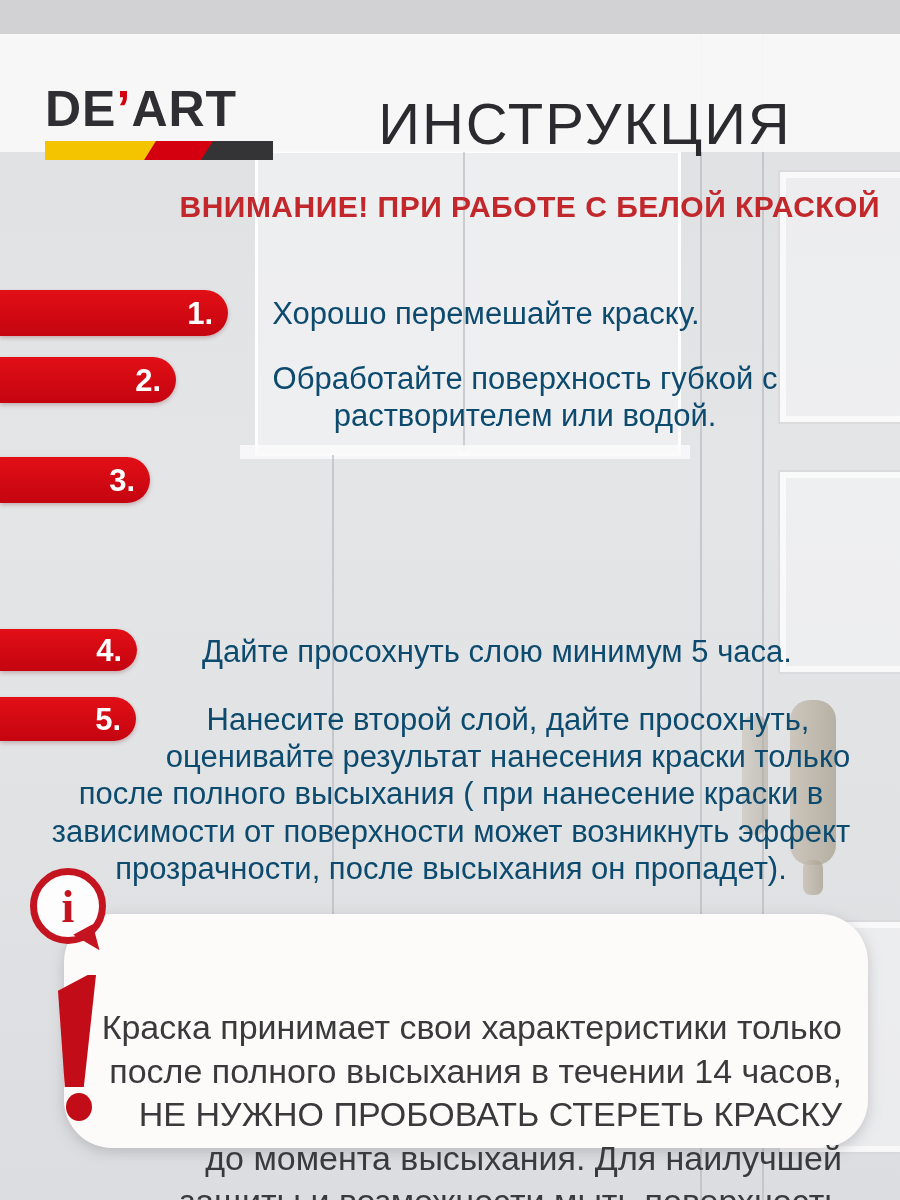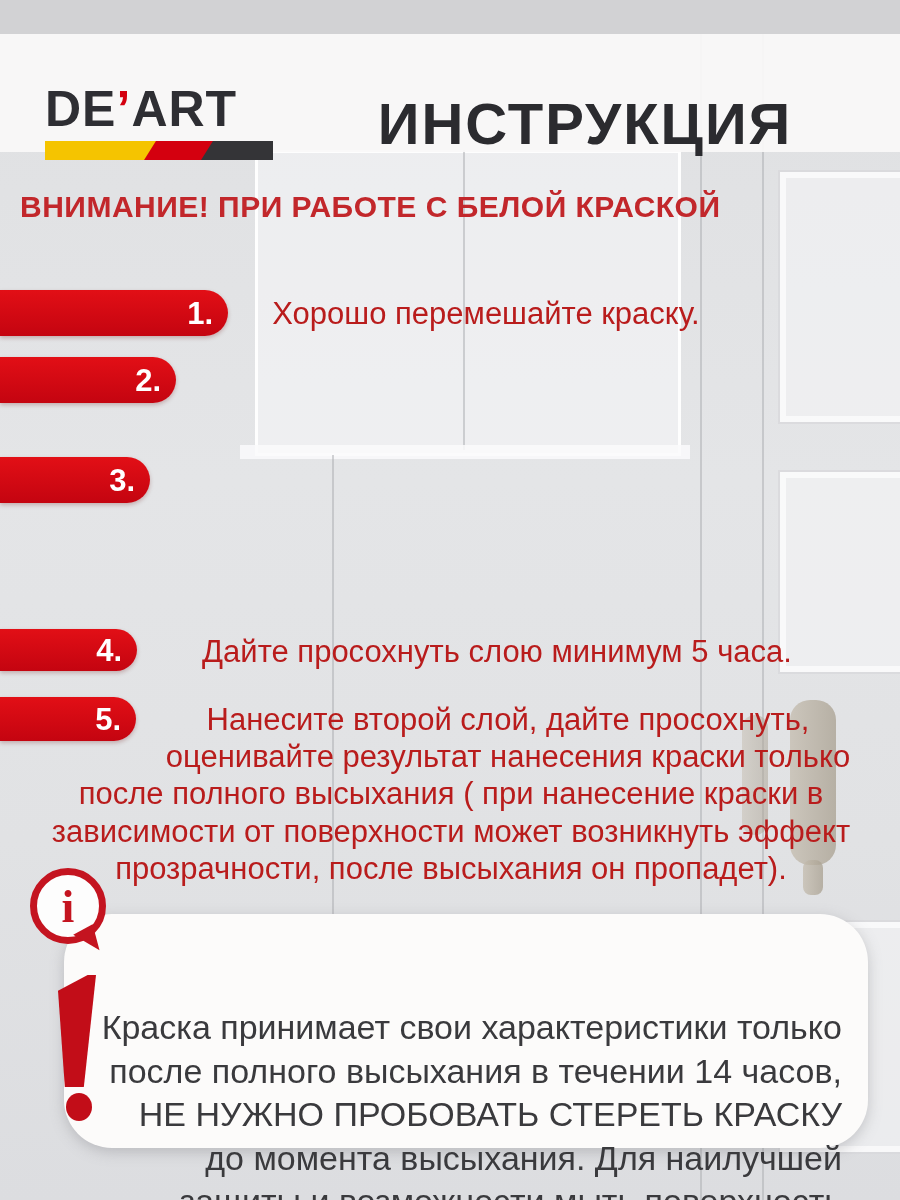--- a/index.html
+++ b/index.html
@@ -20,32 +20,32 @@
   .header-band{position:absolute;left:0;top:34px;width:900px;height:118px;background:rgba(250,249,248,.92);}
   .logo{position:absolute;left:45px;top:50px;width:230px;height:80px;}
   .logo-text{font-weight:bold;font-size:50px;letter-spacing:1px;color:#2e2e33;line-height:1;white-space:nowrap;}
   .logo-text .apos{color:#d4000f;}
   .logo-stripe{position:absolute;left:0;top:57px;width:228px;height:19px;overflow:hidden;}
   .logo-stripe .seg{position:absolute;top:0;height:19px;}
   .seg.dark{left:112px;width:116px;background:#343437;}
   .seg.red{left:58px;width:104px;background:#d4000f;transform:skewX(-32deg);}
   .seg.yellow{left:-30px;width:135px;background:#f5c400;transform:skewX(-32deg);}
   .page-title{position:absolute;left:300px;top:56px;width:570px;text-align:center;
-    font-weight:bold;font-size:58px;letter-spacing:2px;color:#2b2b2f;}
+    font-weight:normal;font-size:58px;letter-spacing:2px;color:#2b2b2f;}
   
-  .warning{position:absolute;left:20px;top:190px;width:860px;text-align:left;
+  .warning{position:absolute;left:20px;top:190px;width:860px;text-align:right;
     color:#c2272b;font-weight:bold;font-size:30px;line-height:1.12;letter-spacing:.5px;}
   
   .step{position:absolute;left:0;width:900px;}
   .pill{position:absolute;left:0;top:0;height:46px;border-radius:0 26px 26px 0;
     background:linear-gradient(180deg,#e20f16 0%,#c40410 100%);
     box-shadow:0 2px 4px rgba(100,0,0,.25);
     display:flex;align-items:center;justify-content:flex-end;}
   .pill .num{color:#fff;font-weight:bold;font-size:31px;padding-right:15px;line-height:1;}
-  .step-text{color:#b91c1c;font-size:31px;line-height:1.18;text-align:center;}
+  .step-text{color:#0c4a6e;font-size:31px;line-height:1.18;text-align:center;}
   .spacer{float:left;height:40px;}
   .s1 .pill{width:228px;}  .s1 .step-text{margin-left:236px;width:500px;padding-top:6px;text-align:center;}
   .s2 .pill{width:176px;}  .s2 .step-text{margin-left:180px;width:690px;padding-top:4px;}
   .s3 .pill{width:150px;}  .s3 .step-text{margin-left:88px;width:790px;padding-top:4px;}
   .s3 .spacer{width:70px;}
   .s4 .pill{width:137px;height:42px;}  .s4 .step-text{margin-left:142px;width:710px;padding-top:5px;}
   .s5 .pill{width:136px;height:44px;}  .s5 .step-text{margin-left:26px;width:850px;padding-top:4px;line-height:1.2;}
   .s5 .spacer{width:114px;}
   
   .info-bubble{position:absolute;left:30px;top:868px;width:74px;height:74px;z-index:4;}
@@ -107,20 +107,21 @@
   <div class="pill">
       <span class="num">1.</span>
     </div>
   <div class="step-text">Хорошо перемешайте краску.</div>
 </div>
 
 <div class="step s2" style="top:357px;">
   <div class="pill">
       <span class="num">2.</span>
     </div>
+  <div class="step-text">Обработайте поверхность губкой с растворителем или водой.</div>
 </div>
 
 <div class="step s3" style="top:457px;">
   <div class="pill">
       <span class="num">3.</span>
     </div>
 </div>
 
 <div class="step s4" style="top:629px;">
   <div class="pill">

